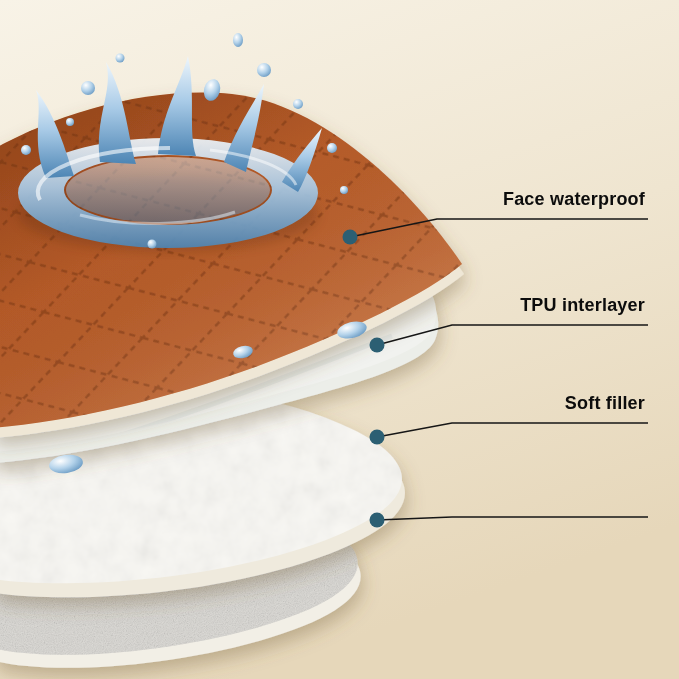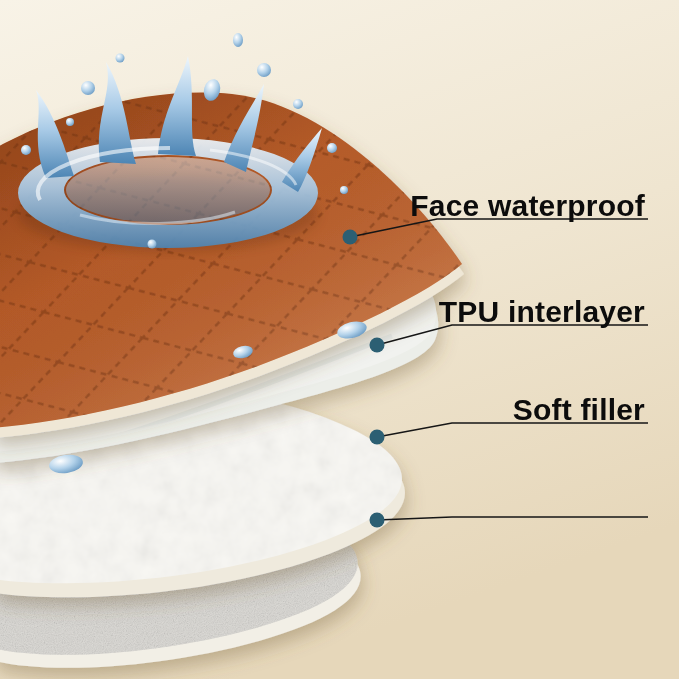--- a/index.html
+++ b/index.html
@@ -3,21 +3,21 @@
 <meta charset="utf-8">
 <style>
   html,body{margin:0;padding:0;background:#ddd;}
   .stage{
     position:relative;width:679px;height:679px;overflow:hidden;
     font-family:"Liberation Sans",sans-serif;
   }
   .stage svg{position:absolute;left:0;top:0;}
   .label{
     position:absolute;right:34px;
-    font-size:30px;font-weight:700;color:#0c0c0c;
+    font-size:18px;font-weight:700;color:#0c0c0c;
     letter-spacing:.2px;white-space:nowrap;
   }
 </style>
 </head>
 <body>
 
 <div class="stage">
 
 <svg width="679" height="679" viewBox="0 0 679 679" xmlns="http://www.w3.org/2000/svg">
   <defs>

